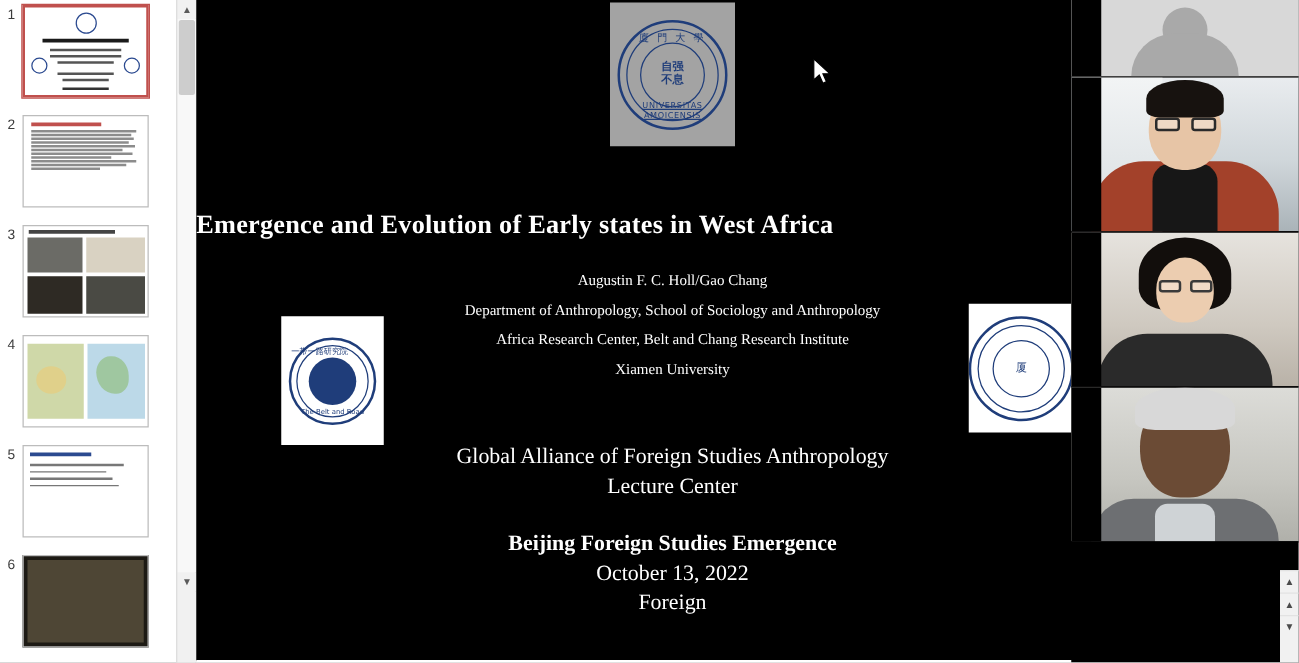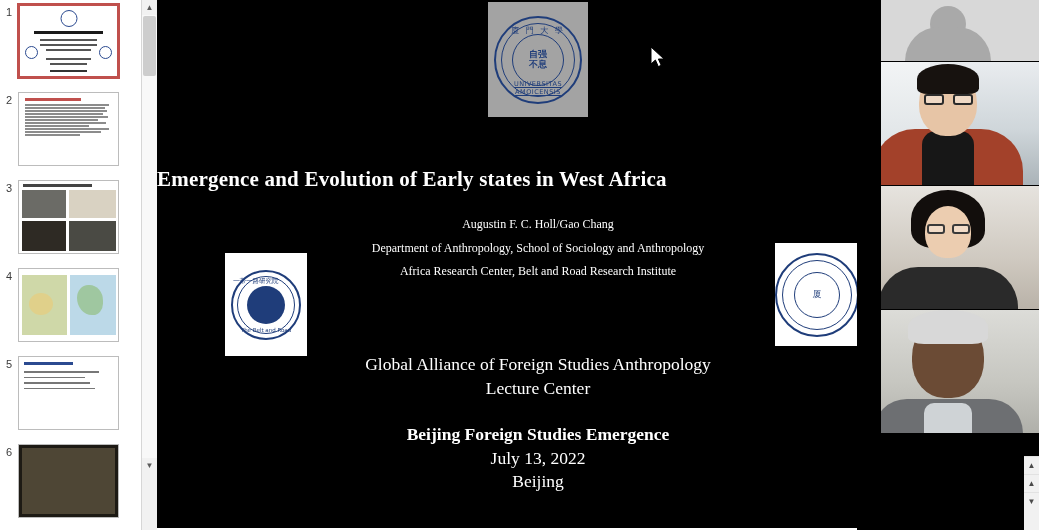--- a/index.html
+++ b/index.html
@@ -474,32 +474,33 @@
           <div class="seal-inner">自强<br>不息</div>
           <div class="seal-bottom-text">UNIVERSITAS AMOICENSIS</div>
         </div>
       </div>
 
       <div class="slide-title">Emergence and Evolution of Early states in West Africa</div>
 
       <div class="authors">
         <div>Augustin F. C. Holl/Gao Chang</div>
         <div>Department of Anthropology, School of Sociology and Anthropology</div>
-        <div>Africa Research Center, Belt and Road Research Institute</div>
+        <div>Africa Research Center, Belt and Chang Research Institute</div>
+        <div>Xiamen University</div>
       </div>
 
       <div class="series">
         <div>Global Alliance of Foreign Studies Anthropology</div>
         <div>Lecture Center</div>
       </div>
 
       <div class="venue">
         <div class="b">Beijing Foreign Studies Emergence</div>
-        <div>July 13, 2022</div>
-        <div>Beijing</div>
+        <div>October 13, 2022</div>
+        <div>Foreign</div>
       </div>
 
       <div class="logo-left">
         <div class="ring">
           <div class="cap">一带一路研究院</div>
           <div class="globe"></div>
           <div class="cap2">The Belt and Road</div>
         </div>
       </div>
 

